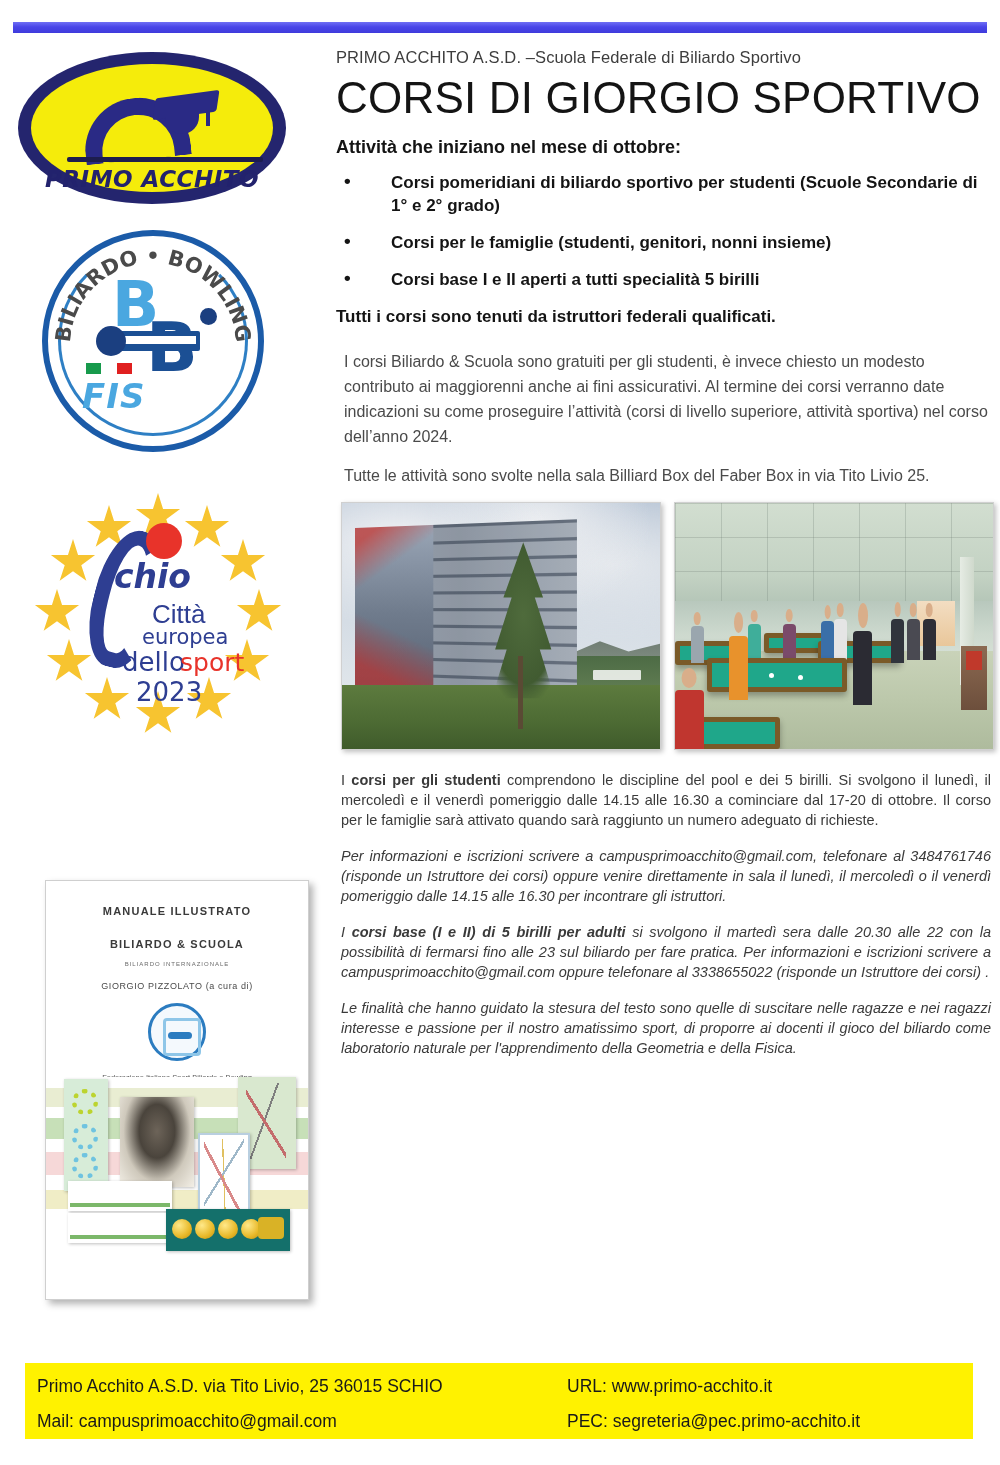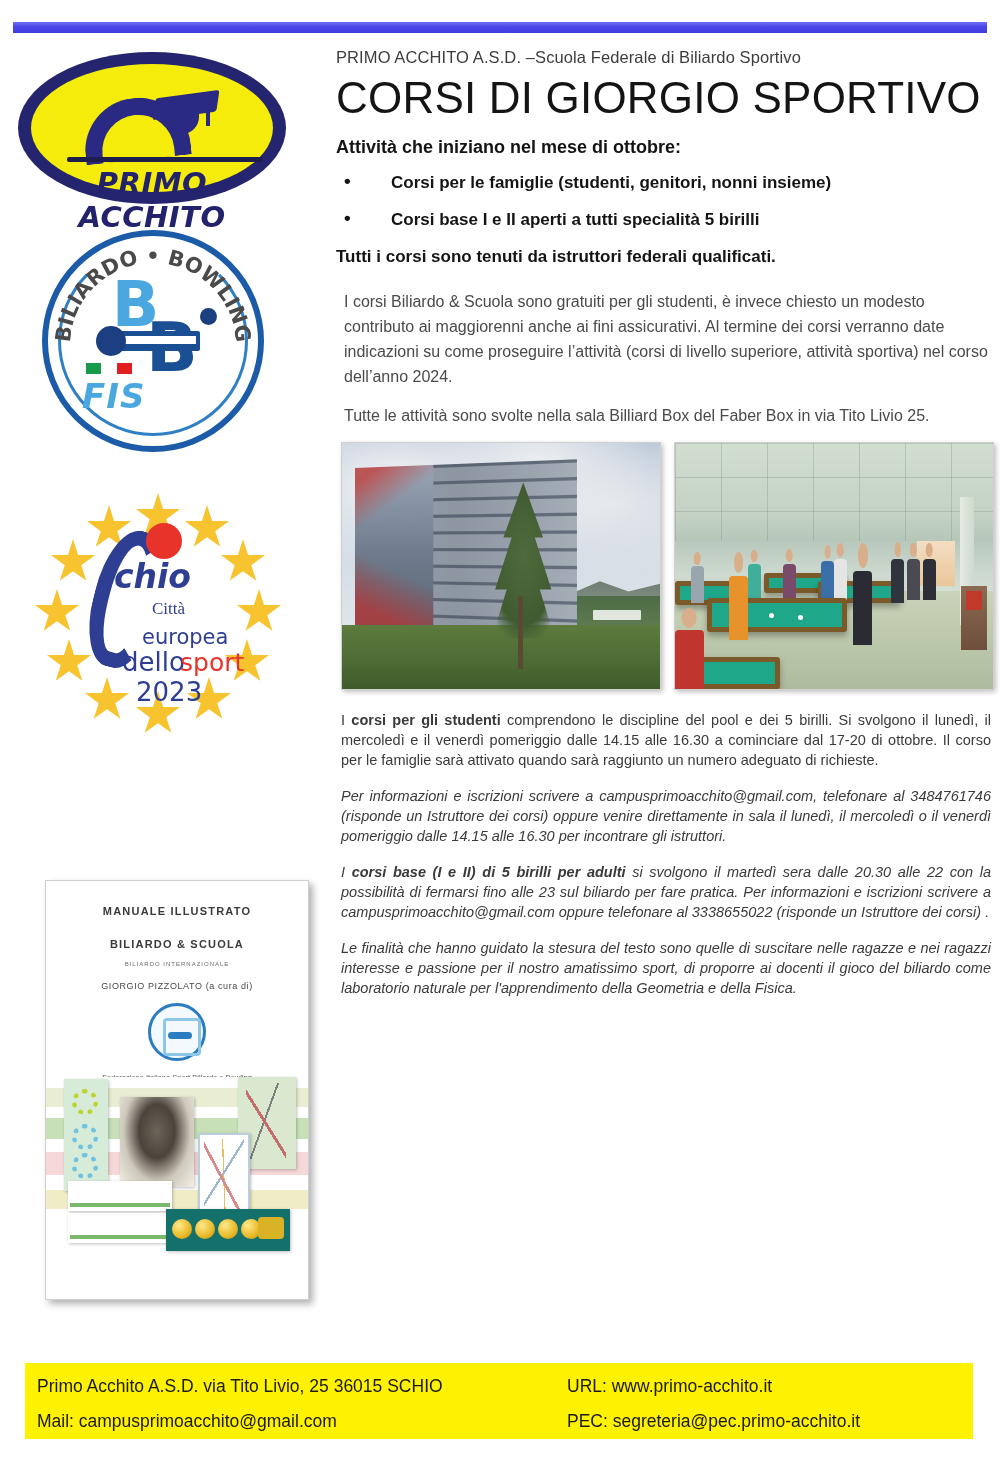--- a/index.html
+++ b/index.html
@@ -92,21 +92,21 @@
     left: 175px; top: 44px;
     width: 4px; height: 18px;
     background: #2a2a85;
   }
   .logo-primo .wordmark {
     position: absolute;
     left: 0; right: 0; top: 102px;
     text-align: center;
     font-family: "DejaVu Sans", sans-serif;
     font-weight: bold; font-style: italic;
-    font-size: 29px; letter-spacing: 0.5px;
+    font-size: 23px; letter-spacing: 0.5px;
     color: #22226d;
   }
 
   
   .logo-fisbb {
     position: absolute;
     left: 42px; top: 190px;
     width: 222px; height: 222px;
   }
   .logo-fisbb .ring-out {
@@ -220,22 +220,22 @@
   .logo-schio .t-schio {
     position: absolute;
     left: 84px; top: 62px;
     font-family: "DejaVu Sans", sans-serif;
     font-style: italic; font-weight: bold;
     font-size: 33px; color: #2e3e92;
   }
   .logo-schio .t-citta {
     position: absolute;
     left: 122px; top: 104px;
-    font-family: Liberation Serif, serif;
-    font-size: 17px; color: #2e3e92;
+    font-family: Liberation Sans, sans-serif;
+    font-size: 26px; color: #2e3e92;
   }
   .logo-schio .t-europea {
     position: absolute;
     left: 112px; top: 130px;
     font-family: "DejaVu Sans", sans-serif;
     font-size: 21px; color: #2e3e92;
   }
   .logo-schio .t-dello {
     position: absolute;
     left: 92px; top: 152px;
@@ -727,20 +727,21 @@
   </div>
 </div>
 
 <div class="right-col">
 
   <div class="kicker">PRIMO ACCHITO A.S.D. –Scuola Federale di Biliardo Sportivo</div>
   <h1 class="headline">CORSI  DI GIORGIO SPORTIVO</h1>
   <div class="subhead">Attività che iniziano nel mese di ottobre:</div>
 
   <ul class="bullets">
+    <li>Corsi pomeridiani di biliardo sportivo per studenti (Scuole Secondarie di 1° e 2° grado)</li>
     <li>Corsi per le famiglie (studenti, genitori, nonni insieme)</li>
     <li>Corsi base I e II aperti a tutti specialità 5 birilli</li>
   </ul>
 
   <div class="allcourses">Tutti i corsi sono tenuti da istruttori federali qualificati.</div>
 
   <p class="body-p">I corsi Biliardo &amp; Scuola sono gratuiti per gli studenti, è invece chiesto un modesto contributo ai maggiorenni  anche ai fini assicurativi. Al termine dei corsi verranno date indicazioni su come proseguire l’attività (corsi di livello superiore, attività sportiva) nel corso dell’anno 2024.</p>
   <p class="body-p">Tutte le attività sono svolte nella sala Billiard Box del Faber Box in via Tito Livio 25.</p>
 
   <div class="photo-row">

